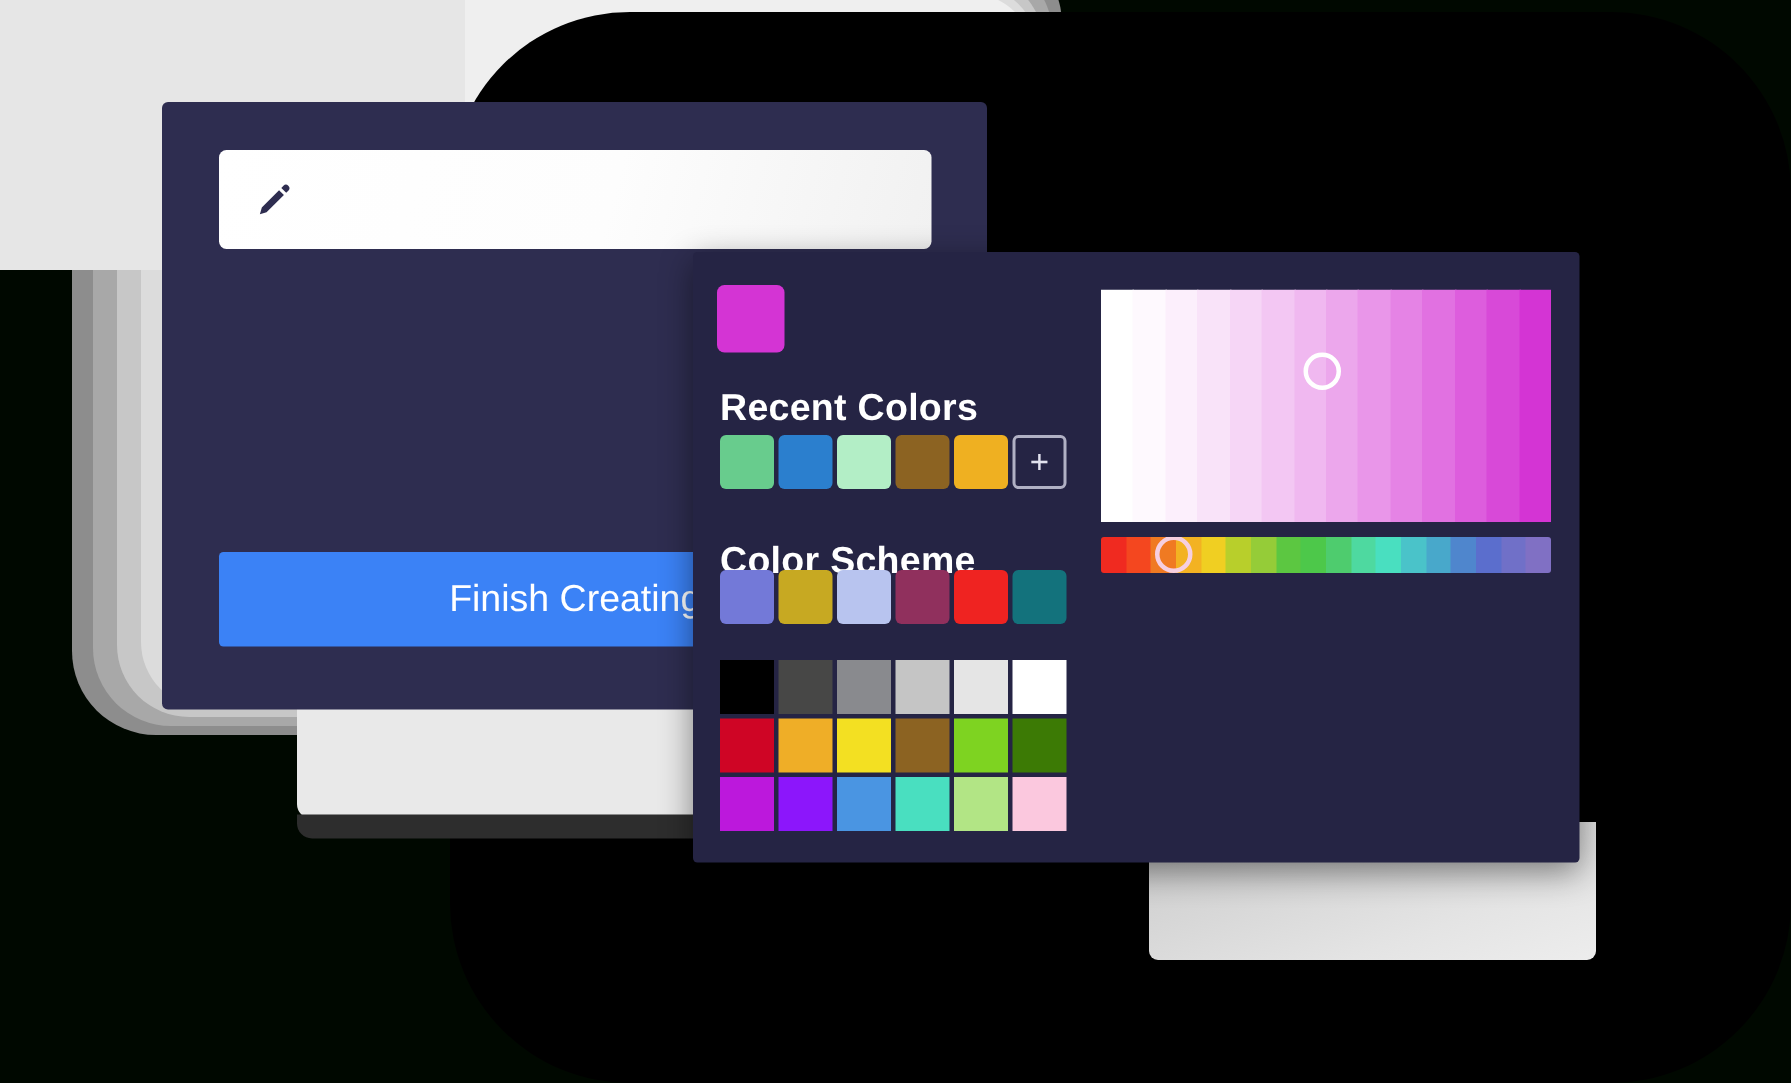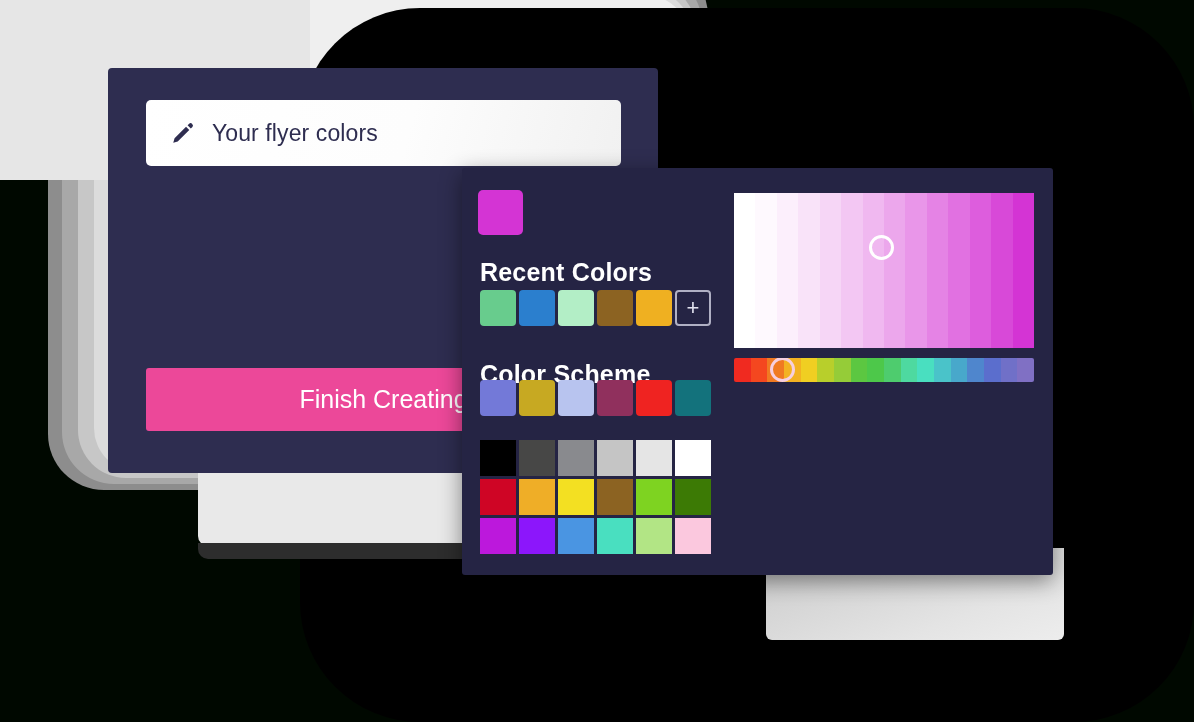--- a/index.html
+++ b/index.html
@@ -344,25 +344,24 @@
   <div class="deco deco-white-low2"></div>
   <div class="deco deco-white-right2"></div>
 </div>
 
 <div id="dialog">
 
   <div id="title-bar">
     <svg id="pencil-icon" viewBox="0 0 24 24">
       <path d="M20.5 3.6a2.1 2.1 0 0 0-3 0l-1.3 1.3 3 3 1.3-1.3a2.1 2.1 0 0 0 0-3zM14.8 6.3 4.2 16.9 3 21l4.1-1.2L17.8 9.3z" fill="#2e2d50"></path>
     </svg>
-    <span id="title-text">Your flyer colors</span>
   </div>
 
 
-  <button id="finish-button" style="background: #ec4899;">Finish Creating</button>
+  <button id="finish-button" style="background: #3b82f6;">Finish Creating</button>
 </div>
 
 <div id="picker-panel">
 
   <div id="hex-row">
     <div id="current-swatch" style="background: rgb(212, 52, 212);"></div>
   </div>
 
   <h3 class="section-label" id="recent-label">Recent Colors</h3>
   <div id="recent-row">

